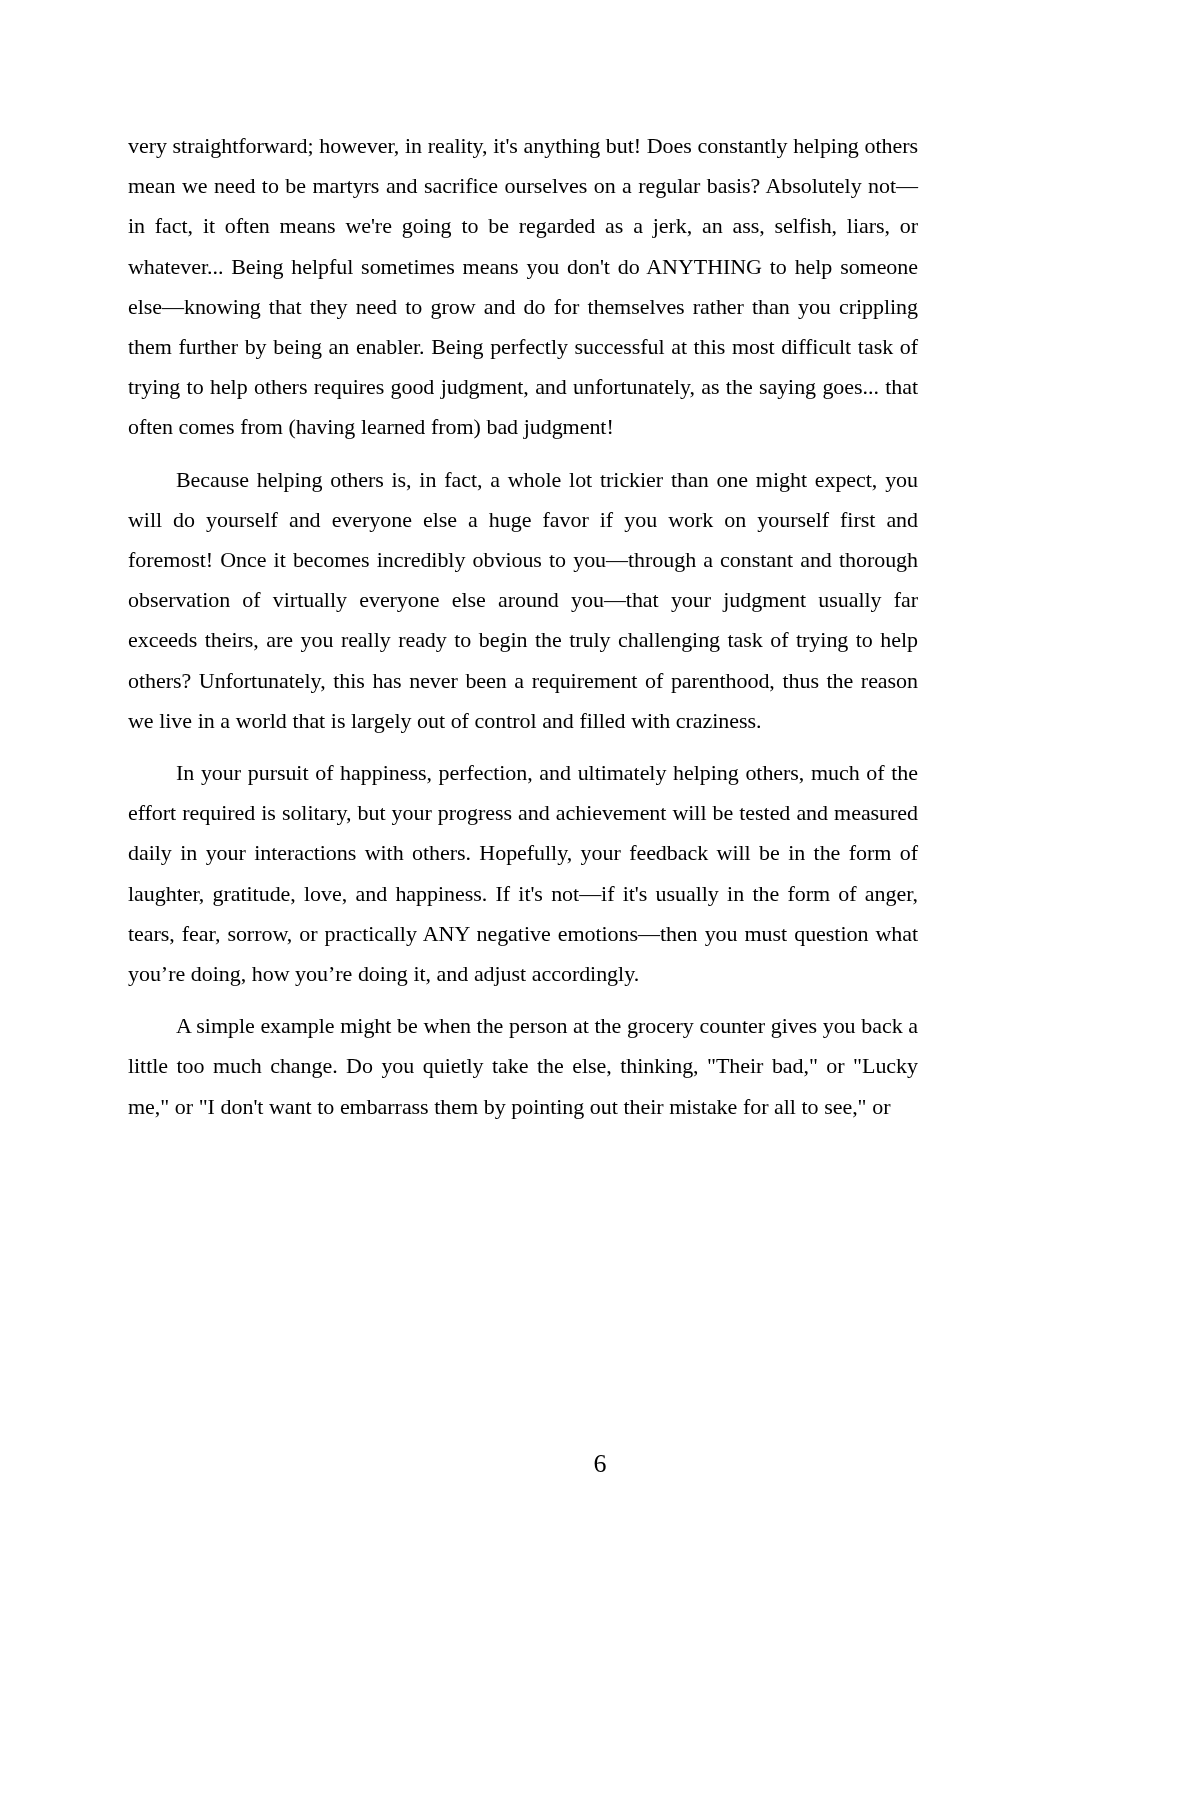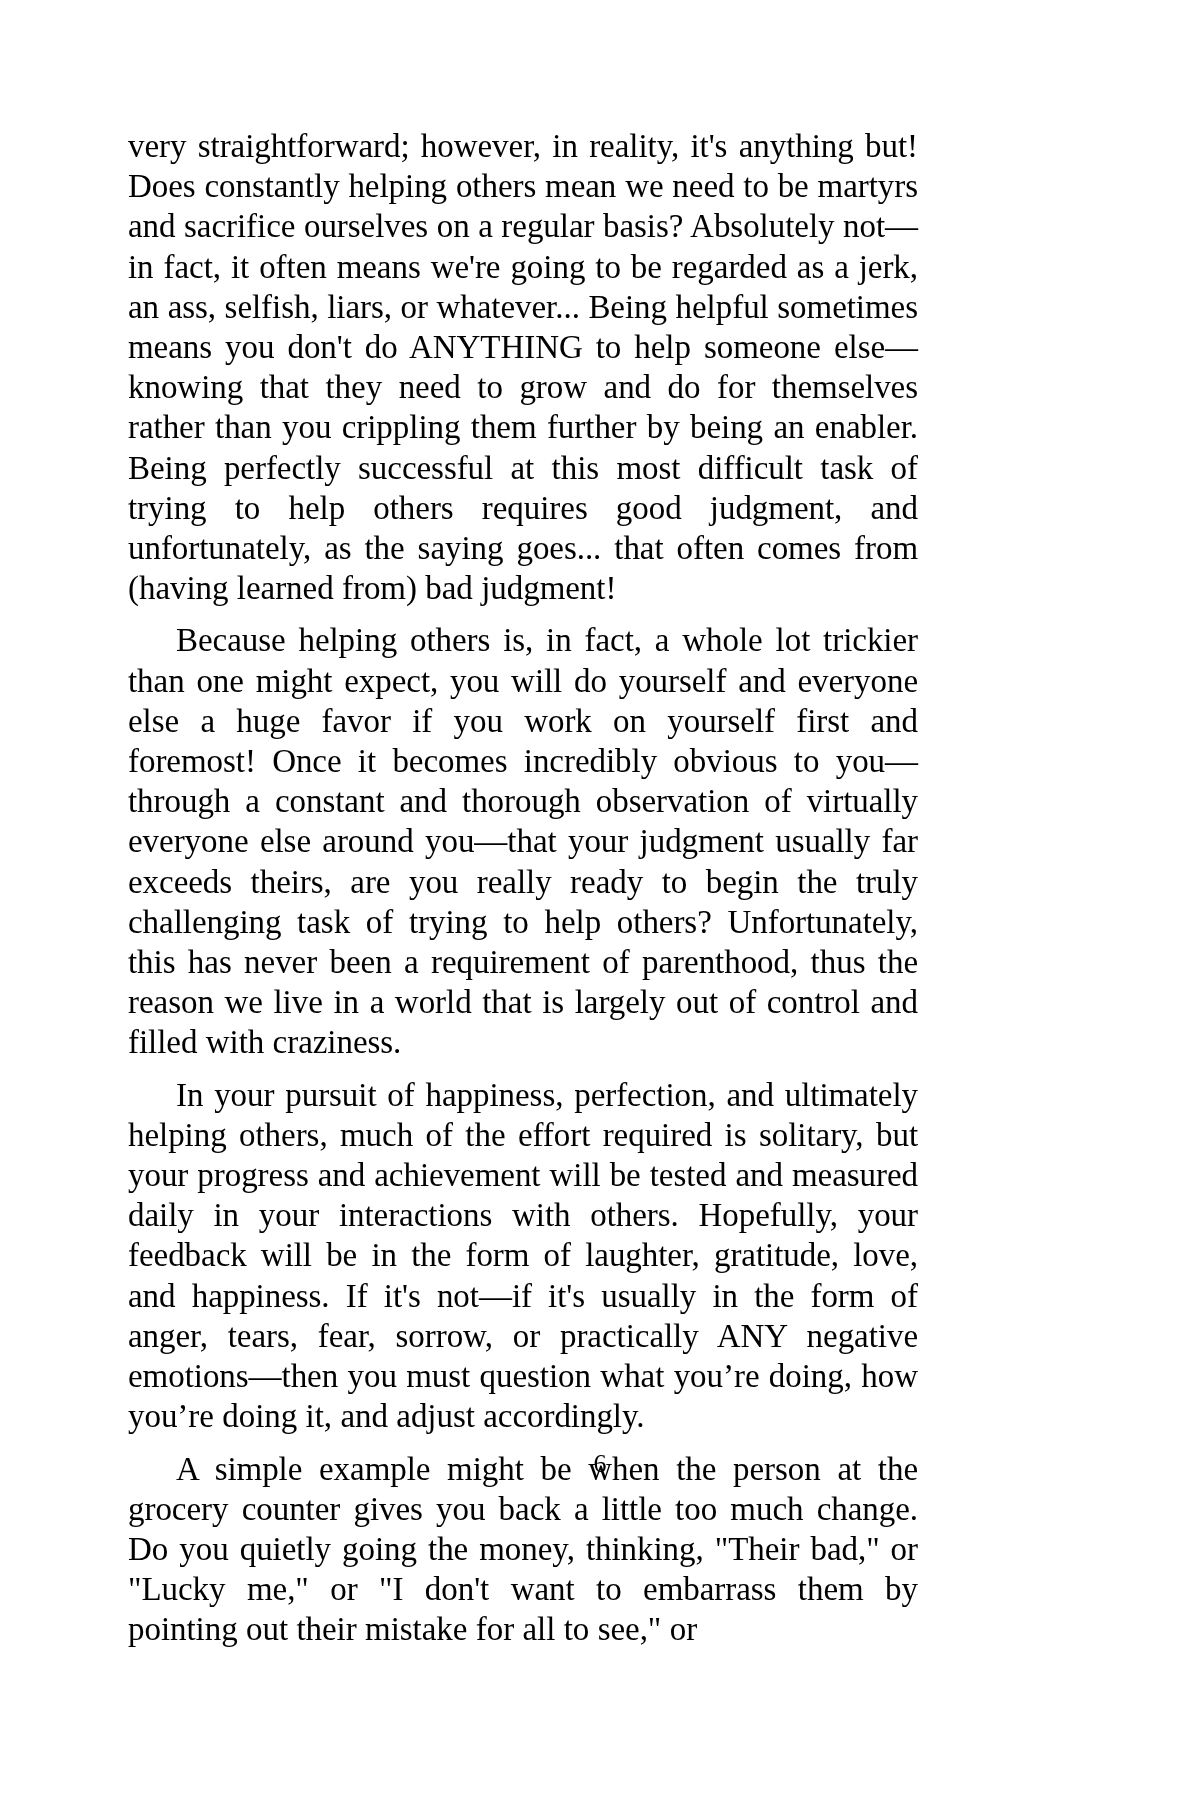--- a/index.html
+++ b/index.html
@@ -22,21 +22,21 @@
     overflow: hidden;
   }
   .text-column {
     position: absolute;
     left: 128px;
     top: 126px;
     width: 790px;
   }
   p.para {
     margin: 0;
-    font-size: 33px;
+    font-size: 22px;
     line-height: 40.2px;
     text-align: justify;
     text-justify: inter-word;
     letter-spacing: -0.05px;
     word-spacing: 0.2px;
     hyphens: none;
     -webkit-hyphens: none;
   }
   p.para + p.para {
     margin-top: 12px;
@@ -65,19 +65,19 @@
 <div class="page">
 
   <div class="text-column">
 
     <p class="para">very straightforward; however, in reality, it's anything but! Does constantly helping others mean we need to be martyrs and sacrifice ourselves on a regular basis? Absolutely not—in fact, it often means we're going to be regarded as a jerk, an ass, selfish, liars, or whatever... Being helpful sometimes means you don't do ANYTHING to help someone else—knowing that they need to grow and do for themselves rather than you crippling them further by being an enabler. Being perfectly successful at this most difficult task of trying to help others requires good judgment, and unfortunately, as the saying goes... that often comes from (having learned from) bad judgment!</p>
 
     <p class="para indent">Because helping others is, in fact, a whole lot trickier than one might expect, you will do yourself and everyone else a huge favor if you work on yourself first and foremost! Once it becomes incredibly obvious to you—through a constant and thorough observation of virtually everyone else around you—that your judgment usually far exceeds theirs, are you really ready to begin the truly challenging task of trying to help others? Unfortunately, this has never been a requirement of parenthood, thus the reason we live in a world that is largely out of control and filled with craziness.</p>
 
     <p class="para indent">In your pursuit of happiness, perfection, and ultimately helping others, much of the effort required is solitary, but your progress and achievement will be tested and measured daily in your interactions with others. Hopefully, your feedback will be in the form of laughter, gratitude, love, and happiness. If it's not—if it's usually in the form of anger, tears, fear, sorrow, or practically ANY negative emotions—then you must question what you’re doing, how you’re doing it, and adjust accordingly.</p>
 
-    <p class="para indent">A simple example might be when the person at the grocery counter gives you back a little too much change. Do you quietly going the money, thinking, "Their bad," or "Lucky me," or "I don't want to embarrass them by pointing out their mistake for all to see," or</p>
+    <p class="para indent">A simple example might be when the person at the grocery counter gives you back a little too much change. Do you quietly take the else, thinking, "Their bad," or "Lucky me," or "I don't want to embarrass them by pointing out their mistake for all to see," or</p>
 
   </div>
 
   <div class="page-number">6</div>
 
 </div>
 
 </body></html>

